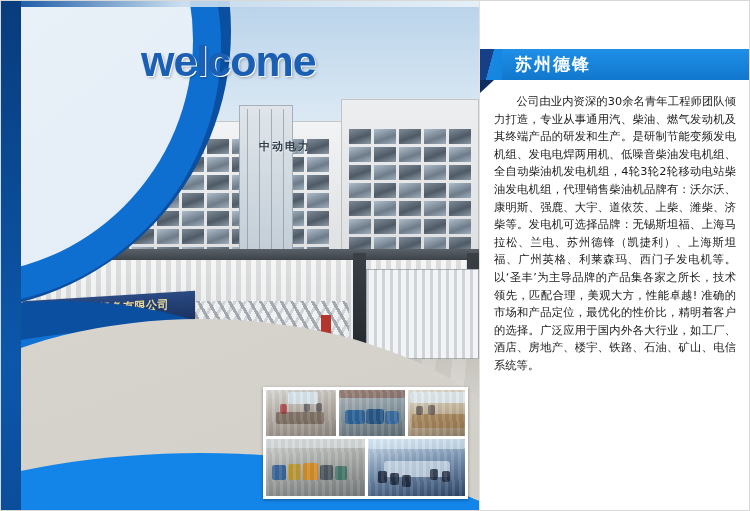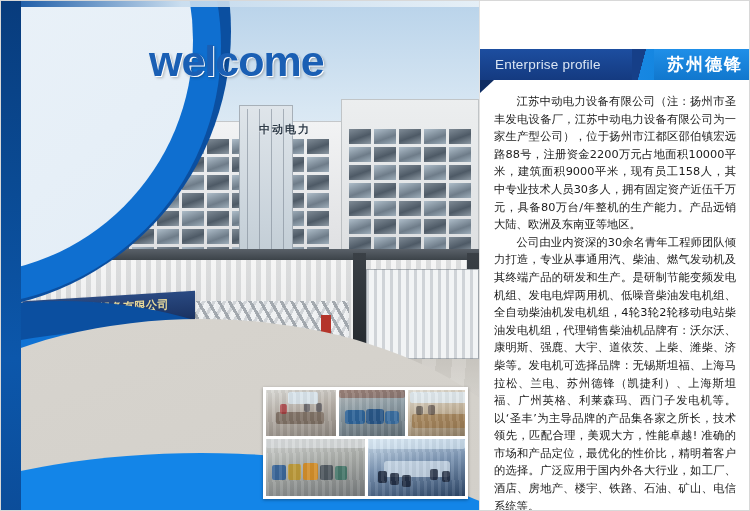--- a/index.html
+++ b/index.html
@@ -61,21 +61,21 @@
   }
 
   
   .wingrid{position:absolute;display:grid;gap:3px;}
   .win{background:linear-gradient(160deg,#7f8b96 0%,#4e5a66 55%,#8e9aa4 100%);}
   .win.light{background:linear-gradient(160deg,#aebdc9 0%,#6e7c89 60%,#9fafbb 100%);}
   .mullion{position:absolute;background:rgba(120,132,144,.55);}
 
   
   .bldg-sign{
-    position:absolute;left:258px;top:121px;
+    position:absolute;left:258px;top:138px;
     font-family:"DejaVu Sans","Liberation Sans",sans-serif;
     font-size:11px;letter-spacing:2px;color:#2d3a47;font-weight:bold;
     text-shadow:0 1px 0 rgba(255,255,255,.65);
     white-space:nowrap;
   }
 
   
   .factory{
     position:absolute;left:0px;top:248px;width:478px;height:110px;
     background:linear-gradient(180deg,#f0f0f0 0%,#e2e3e3 55%,#d7d8d8 100%);
@@ -177,21 +177,20 @@
   }
 
   
   .welcome{
     position:absolute;left:140px;top:36px;
     font-size:43px;font-weight:bold;letter-spacing:-1px;
     color:#1a5fb4;
     font-family:"Liberation Sans","DejaVu Sans",sans-serif;
     text-shadow:1px 1px 0 #ffffff, 2px 2px 3px rgba(0,0,0,.25);
     z-index:6;
-    margin-left:8px;
   }
 
   
   #collage{
     position:absolute;left:262px;top:386px;width:205px;height:112px;
     background:#ffffff;padding:3px;box-sizing:border-box;
     box-shadow:0 1px 3px rgba(0,0,0,.35);
     z-index:7;
     display:flex;flex-direction:column;gap:3px;
   }
@@ -492,30 +491,26 @@
           <div class="blob" style="left:0px;top:0px;width:100%;height:10px;background:rgba(225,240,250,.6);"></div>
         </div>
       </div>
     </div>
 
   </div>
 
   <div id="right-panel">
 
     <div id="banner">
-      <div class="banner-en">
-        <span>Enterprise profile</span>
-      </div>
       <div class="banner-skew"></div>
       <div class="banner-cn">
         <span>苏州德锋</span>
       </div>
     </div>
     <div class="banner-tail"></div>
 
     <div id="body-text">
-      <p>江苏中动电力设备有限公司（注：扬州市圣丰发电设备厂，江苏中动电力设备有限公司为一家生产型公司），位于扬州市江都区邵伯镇宏远路88号，注册资金2200万元占地面积10000平米，建筑面积9000平米，现有员工158人，其中专业技术人员30多人，拥有固定资产近伍千万元，具备80万台/年整机的生产能力。产品远销大陆、欧洲及东南亚等地区。</p>
       <p>公司由业内资深的30余名青年工程师团队倾力打造，专业从事通用汽、柴油、燃气发动机及其终端产品的研发和生产。是研制节能变频发电机组、发电电焊两用机、低噪音柴油发电机组、全自动柴油机发电机组，4轮3轮2轮移动电站柴油发电机组，代理销售柴油机品牌有：沃尔沃、康明斯、强鹿、大宇、道依茨、上柴、潍柴、济柴等。发电机可选择品牌：无锡斯坦福、上海马拉松、兰电、苏州德锋（凯捷利）、上海斯坦福、广州英格、利莱森玛、西门子发电机等。 以‘圣丰’为主导品牌的产品集各家之所长，技术领先，匹配合理，美观大方，性能卓越! 准确的市场和产品定位，最优化的性价比，精明着客户的选择。广泛应用于国内外各大行业，如工厂、酒店、房地产、楼宇、铁路、石油、矿山、电信系统等。</p>
     </div>
 
   </div>
 
 </div>
 
 </body></html>

